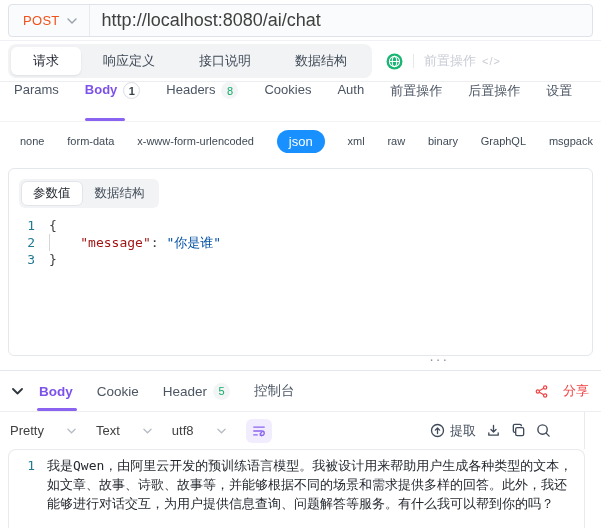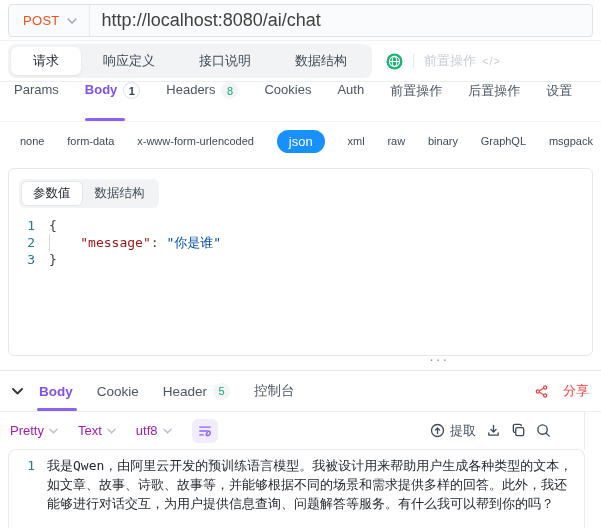--- a/index.html
+++ b/index.html
@@ -85,21 +85,21 @@
   .resp-tab.active { color: #7d52ea; font-weight: bold; }
   .resp-tab.active::after {
     content: ""; position: absolute; left: -2px; bottom: 0; height: 3px; width: 40px;
     background: #8a63f0; border-radius: 2px;
   }
   .live-dot { width: 6px; height: 6px; border-radius: 50%; background: #22c55e; margin-top: -8px; }
   .share-btn { display: flex; align-items: center; gap: 15px; color: #ef4444; cursor: pointer; }
 
   
   .resp-toolbar { height: 37px; display: flex; align-items: center; padding: 0 10px; position: relative; }
-  .dd { display: flex; align-items: center; gap: 5px; color: #a21caf; cursor: pointer; margin-right: 20px; }
+  .dd { display: flex; align-items: center; gap: 23px; color: #404040; cursor: pointer; margin-right: 20px; }
   .dd .chev { color: #b6bcc6; }
   .wrap-btn {
     width: 26px; height: 24px; border-radius: 6px; background: #f1ecfe; color: #8a63f0;
     display: flex; align-items: center; justify-content: center; cursor: pointer;
   }
   .tb-right { margin-left: auto; display: flex; align-items: center; gap: 10px; padding-right: 40px; color: #3f4a5a; }
   .tb-act { display: flex; align-items: center; gap: 5px; cursor: pointer; color: #3f4a5a; }
 
   
   .resp-body-wrap { height: 79px; position: relative; }

